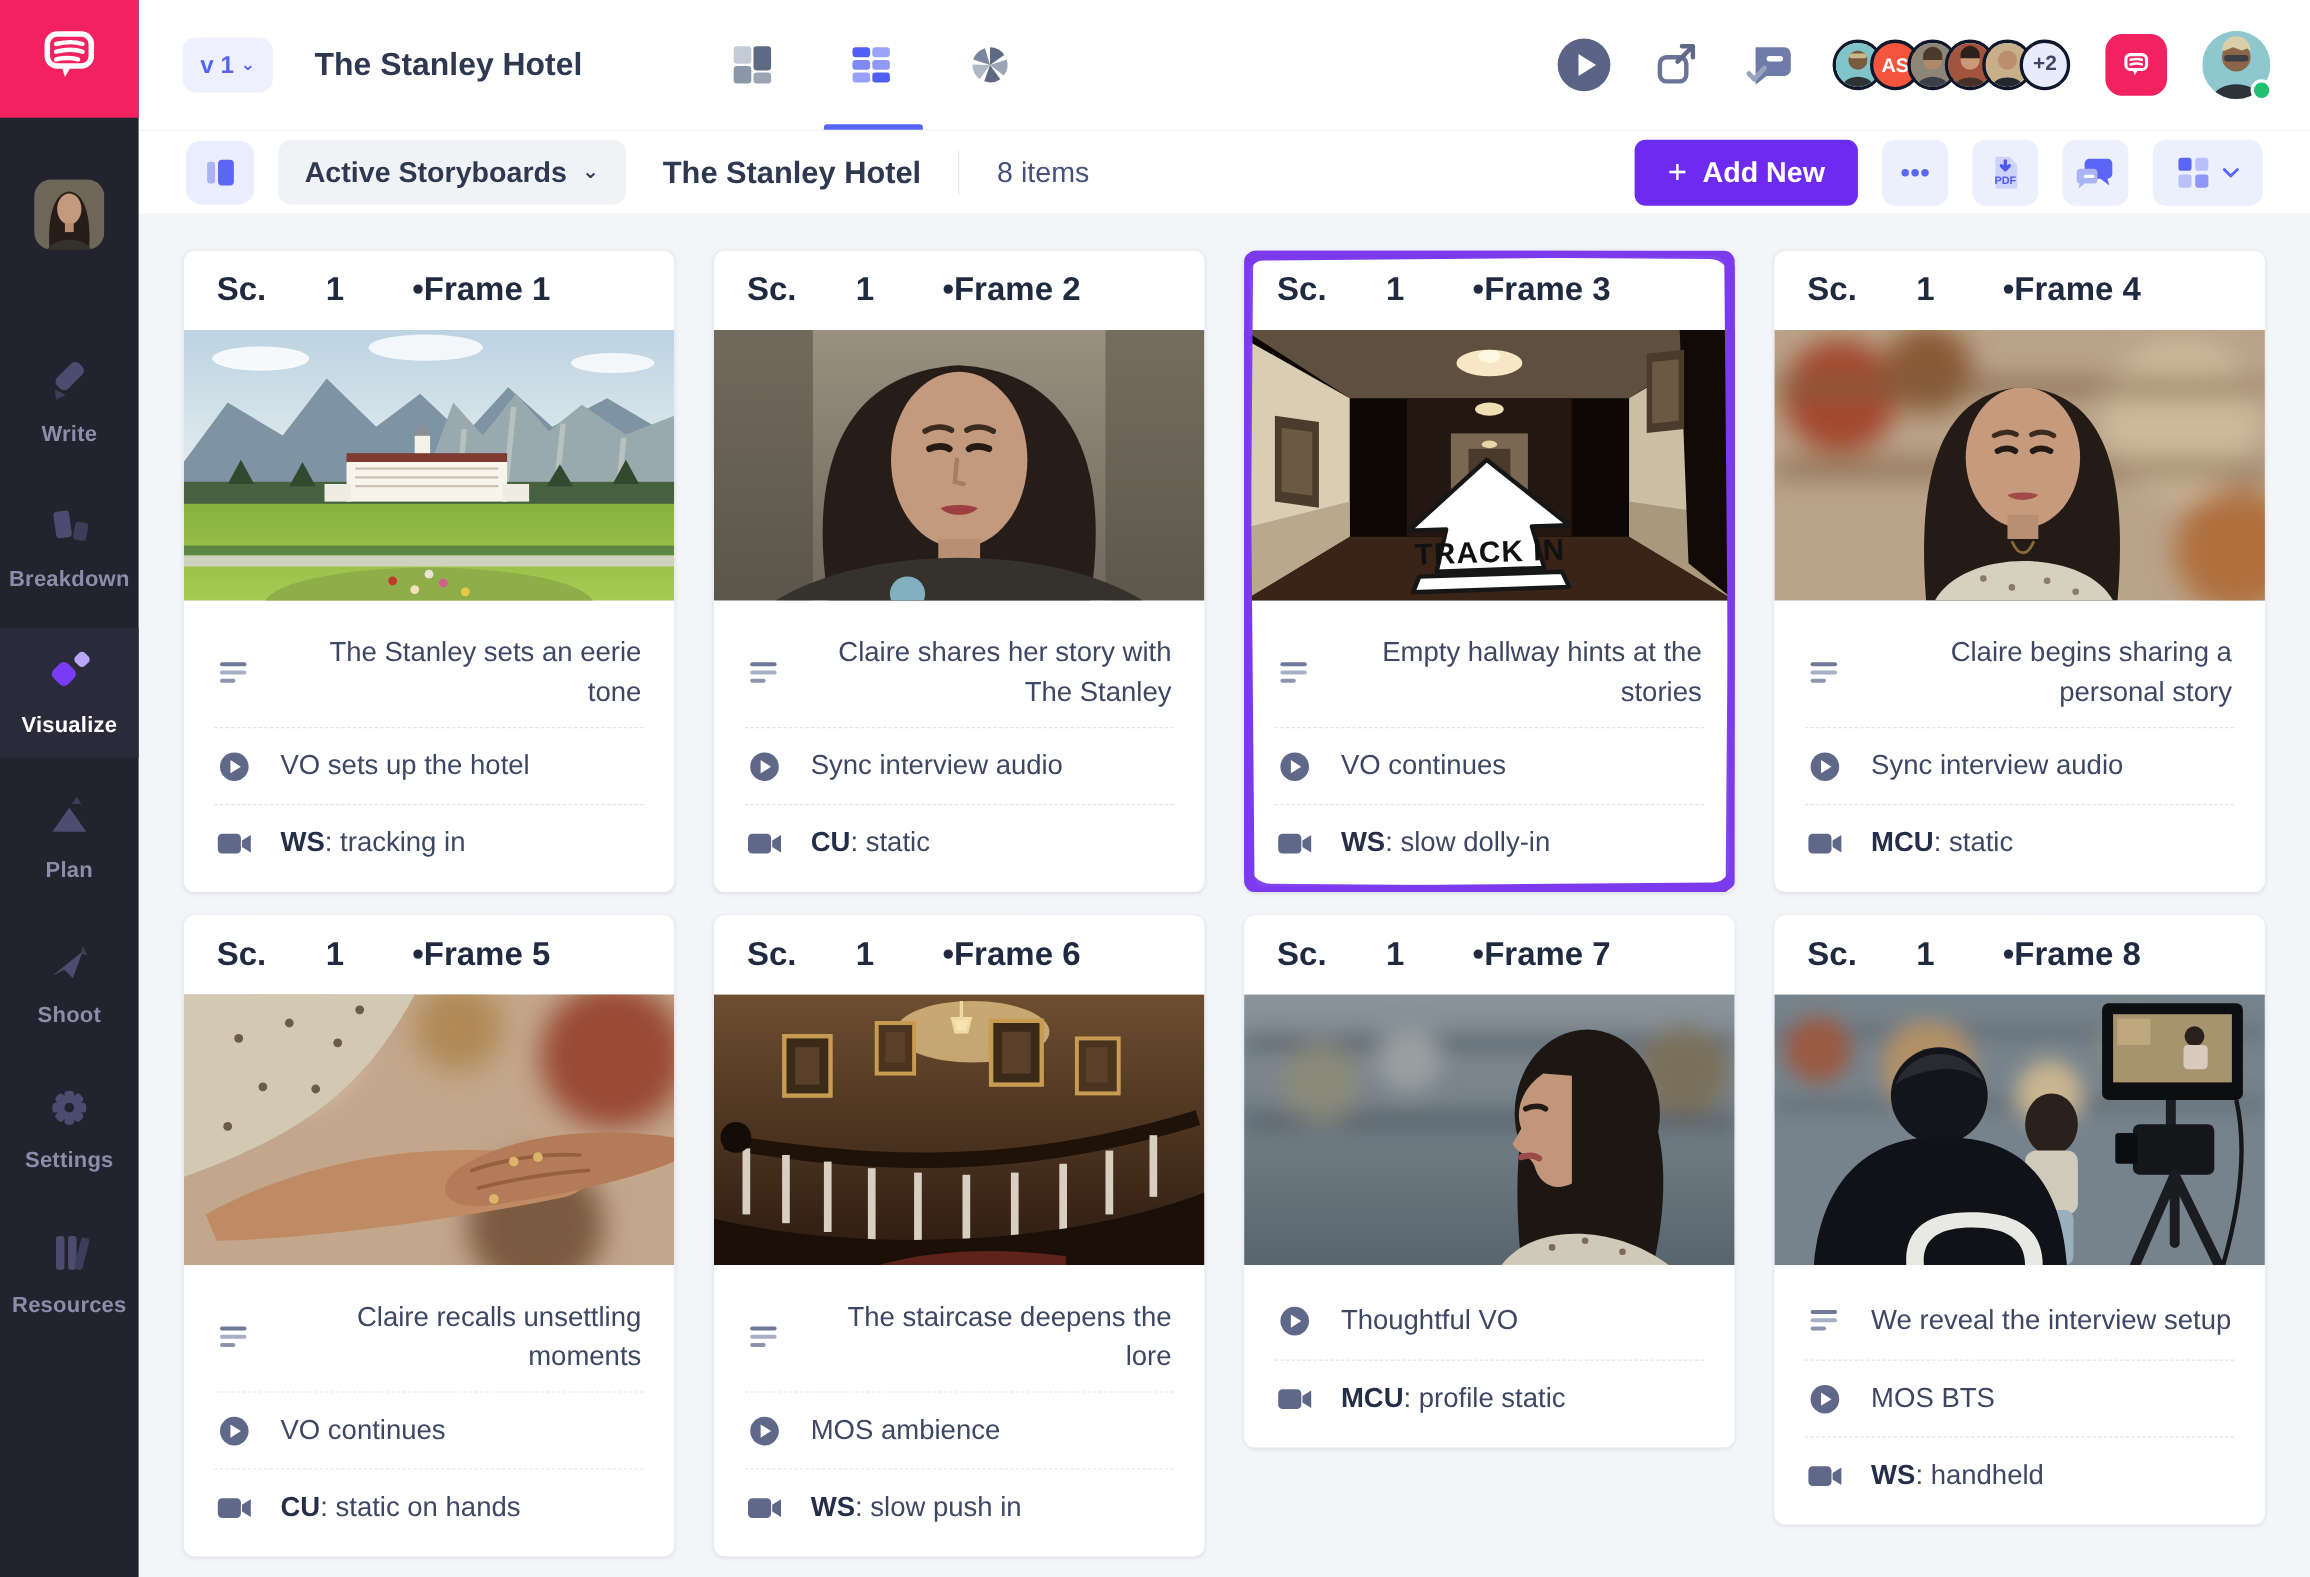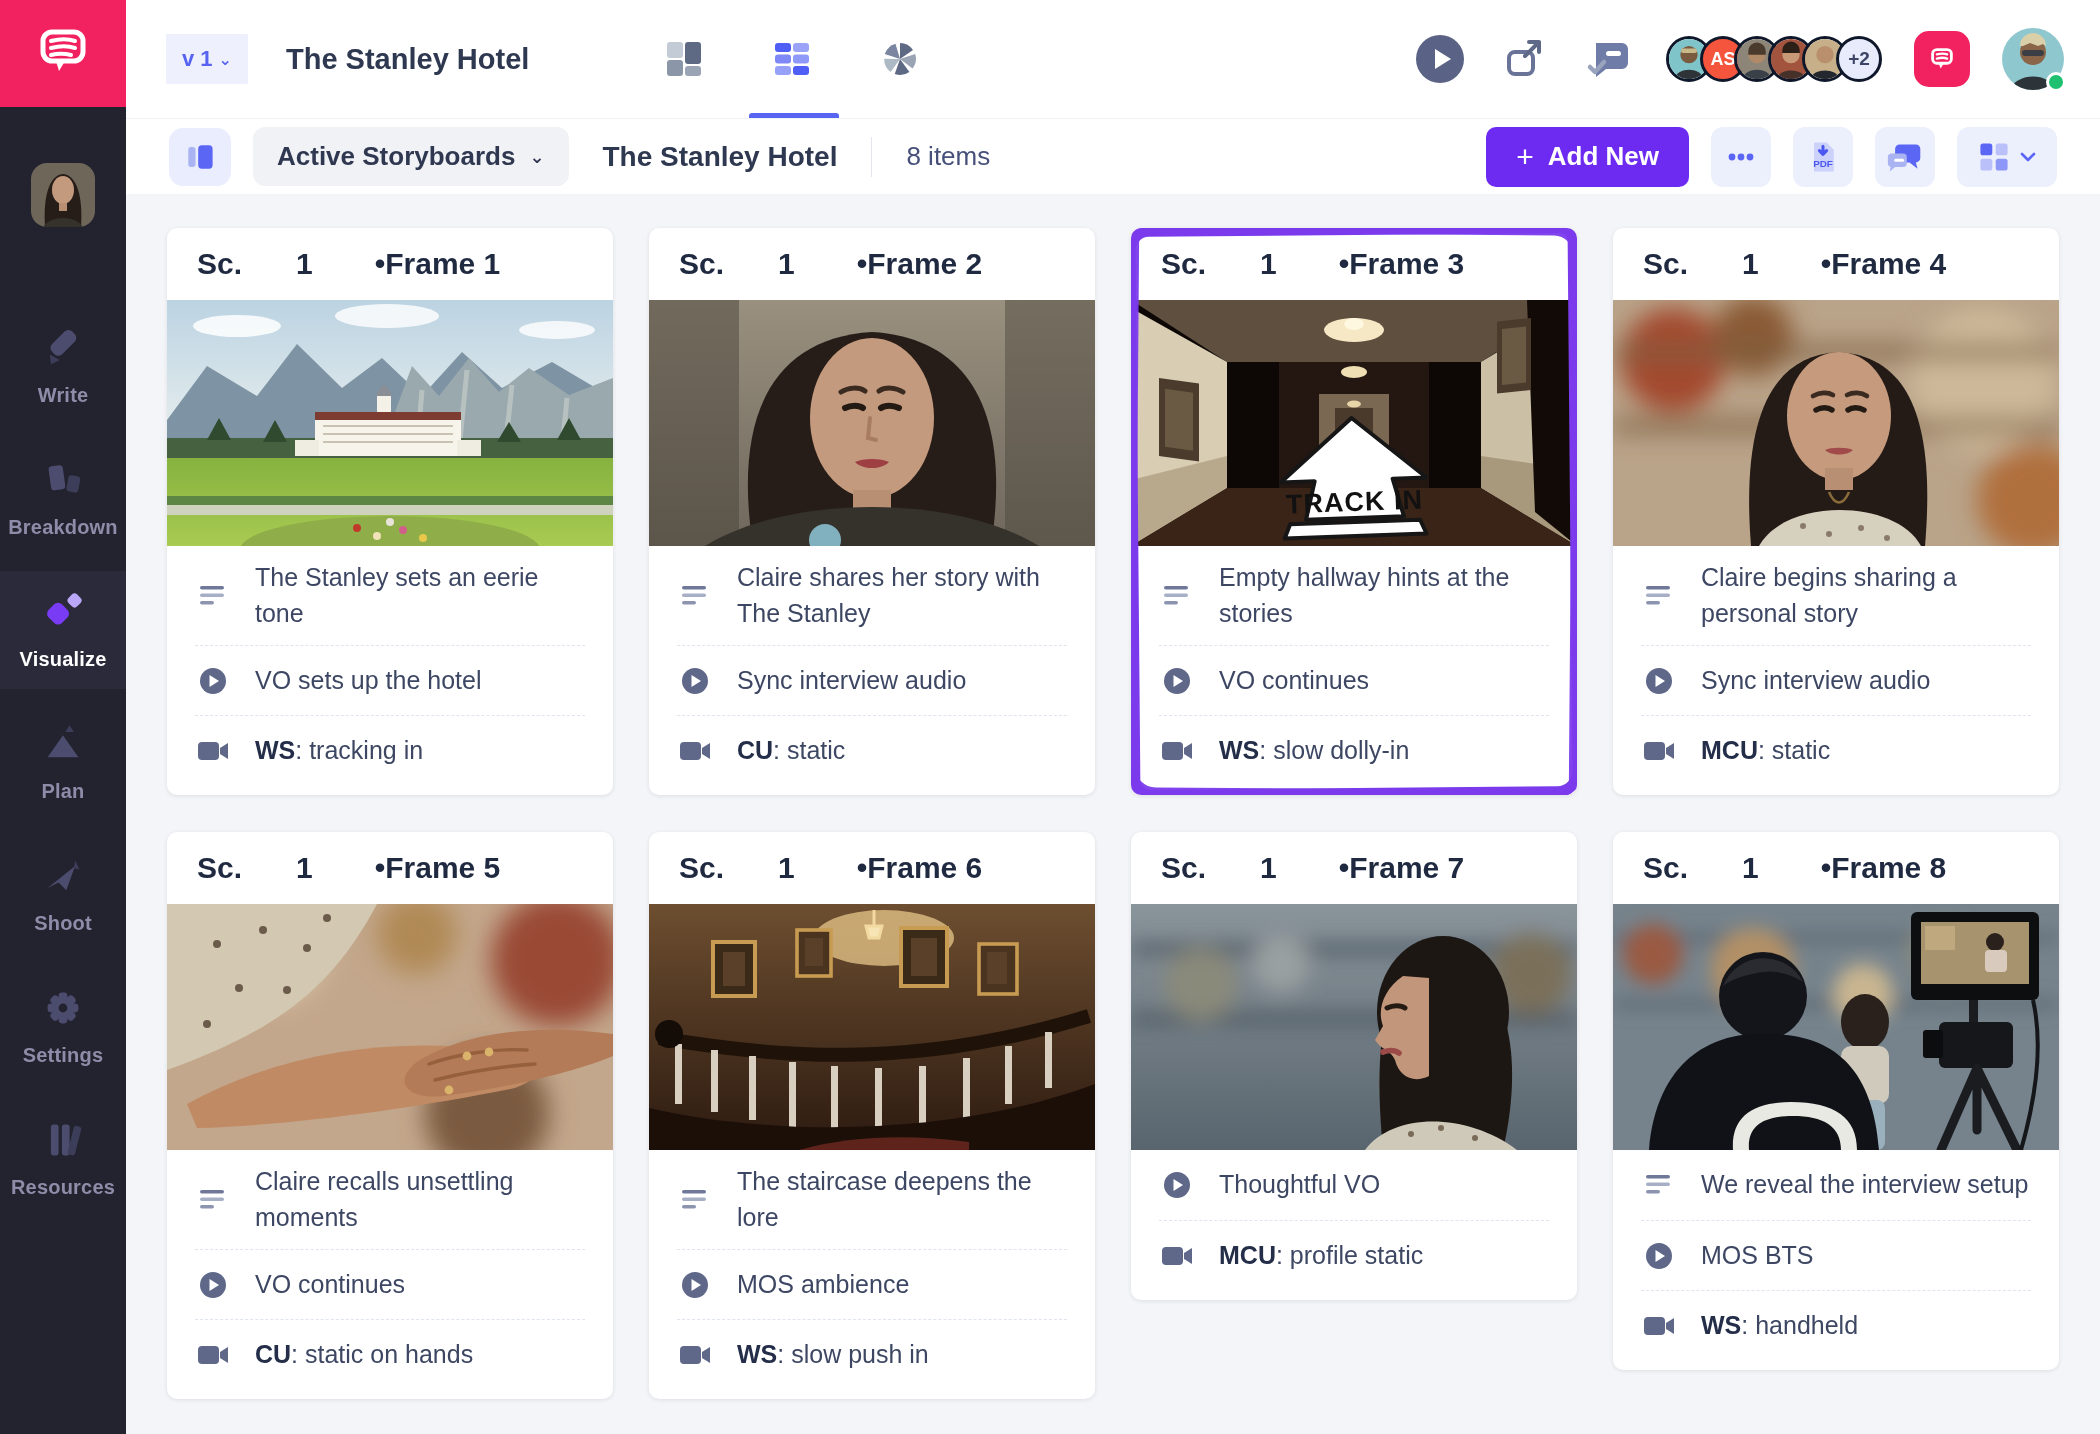--- a/index.html
+++ b/index.html
@@ -17,21 +17,21 @@
   .nav-item .nlabel { font-size:20px; font-weight:700; color:#8D8DA9; letter-spacing:.2px;}
   .nav-item.active { background:#2B2A3B; }
   .nav-item.active .nlabel { color:#FFFFFF; }
   .nav-item svg { width:44px; height:44px; }
 
   
   .main { flex:1; display:flex; flex-direction:column; min-width:0; }
 
   
   .topbar { height:118px; background:#fff; display:flex; align-items:center; position:relative; padding:0 36px 0 40px; }
-  .vchip { display:flex; align-items:center; gap:6px; background:#EEF0FE; color:#5864F0; font-weight:700; font-size:22px; padding:12px 16px; border-radius:1px; cursor:pointer; }
+  .vchip { display:flex; align-items:center; gap:6px; background:#EEF0FE; color:#5864F0; font-weight:700; font-size:22px; padding:12px 16px; border-radius:12px; cursor:pointer; }
   .vchip .chev { font-size:16px; }
   .doc-title { font-size:29px; font-weight:700; color:#2E3850; margin-left:38px; }
   .view-tabs { position:absolute; left:530px; top:0; height:118px; display:flex; align-items:center; gap:52px; }
   .vtab { width:56px; height:56px; display:flex; align-items:center; justify-content:center; cursor:pointer; }
   .tab-underline { position:absolute; left:623px; bottom:0; width:90px; height:5px; background:#5865F2; border-radius:3px 3px 0 0; }
   .top-right { margin-left:auto; display:flex; align-items:center; gap:32px; }
   .icon-plain { width:52px; height:52px; display:flex; align-items:center; justify-content:center; cursor:pointer; }
   .avatar-stack { display:flex; align-items:center; }
   .st-av { width:46px; height:46px; border-radius:50%; border:3px solid #0f172a; margin-left:-12px; overflow:hidden; flex:0 0 auto; display:flex; align-items:center; justify-content:center; cursor:pointer;}
   .st-av:first-child { margin-left:0; }
@@ -58,21 +58,21 @@
 
   
   .board { flex:1; background:#F4F5F8; padding:34px 41px; display:grid; grid-template-columns:repeat(4,1fr); gap:36px; align-items:start; overflow:hidden; }
   .card { background:#fff; border-radius:10px; box-shadow:0 1px 4px rgba(25,32,56,.10); overflow:hidden; position:relative; cursor:pointer; }
   .card-head { height:72px; display:flex; align-items:center; padding:0 30px; font-size:30px; font-weight:700; color:#1F2940; }
   .card-head .num { margin-left:54px; }
   .card-head .bullet { margin-left:62px; color:#1F2940; }
   .card-head .frame { margin-left:0;text-align:right; }
   .thumb { width:100%; height:246px; background:#ddd; }
   .thumb svg { display:block; width:100%; height:100%; }
-  .rows { padding:0 28px 10px 28px; }
+  .rows { padding:16px 28px 10px 28px;text-align:right; }
   .note { display:flex; align-items:center; gap:26px; min-height:70px; padding:14px 2px; }
   .note + .note { border-top:1px dashed #DFE4EF; }
   .note .nicon { flex:0 0 32px; display:flex; align-items:center; justify-content:center; }
   .note .ntext { font-size:25px; color:#3D4763; line-height:1.42; }
   .note .ntext b { color:#242E49; font-weight:700; }
 
   
   .card.selected::before { content:""; position:absolute; inset:-4px; border:11px solid #7B3BEC; border-radius:24px 18px 26px 20px; transform:rotate(-0.5deg); pointer-events:none; z-index:3;}
   .card.selected::after  { content:""; position:absolute; inset:-1px; border:7px solid #7B3BEC; border-radius:18px 26px 16px 28px; transform:rotate(0.45deg); pointer-events:none; z-index:3; opacity:.95;}
   svg text.overlay-label { font-family:"Liberation Sans","DejaVu Sans",sans-serif; font-weight:800; letter-spacing:1px; }

